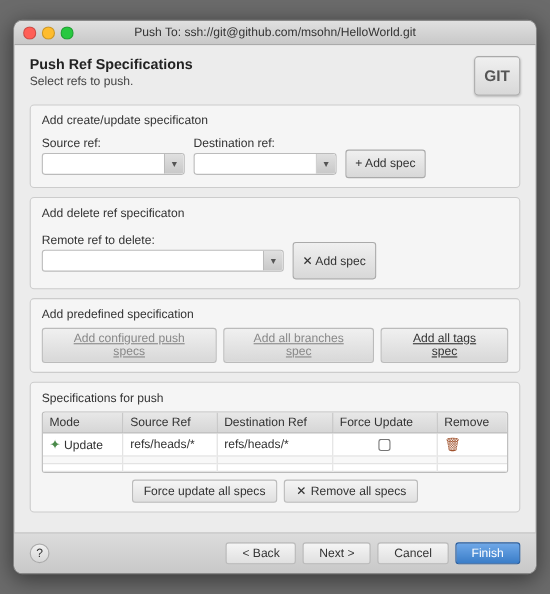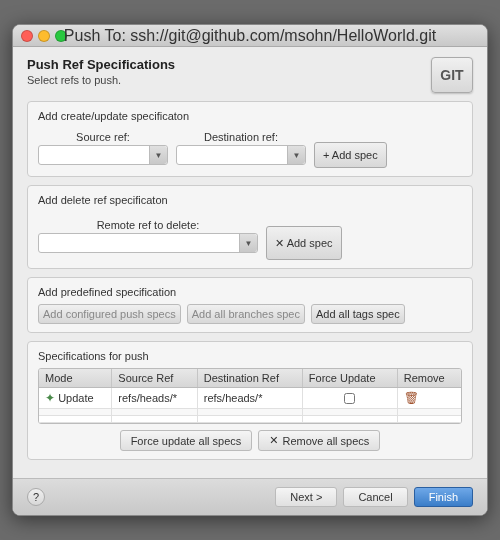--- a/index.html
+++ b/index.html
@@ -40,21 +40,21 @@
       border-radius: 50%;
       border: 1px solid rgba(0,0,0,0.2);
     }
     .traffic-light.close { background: #ff5f57; }
     .traffic-light.minimize { background: #febc2e; }
     .traffic-light.maximize { background: #28c840; }
     .titlebar-title {
       position: absolute;
       left: 50%;
       transform: translateX(-50%);
-      font-size: 16px;
+      font-size: 11px;
       color: #333;
       white-space: nowrap;
     }
     .content {
       padding: 10px 14px 10px 14px;
       border-radius: 13px;
     }
     .header-row {
       display: flex;
       justify-content: space-between;
@@ -100,21 +100,20 @@
     }
     .field-row {
       display: flex;
       align-items: center;
       gap: 8px;
     }
     .field-group {
       display: flex;
       flex-direction: column;
       gap: 2px;
-      align-items: center;
     }
     .field-label {
       font-size: 11px;
       color: #333;
     }
     .combo-box {
       display: flex;
       align-items: center;
       background: white;
       border: 1px solid #bbb;
@@ -175,24 +174,25 @@
       height: 34px;
     }
     .predefined-row {
       display: flex;
       gap: 6px;
     }
     .pred-btn {
       background: linear-gradient(to bottom, #f0f0f0, #d8d8d8);
       border: 1px solid #bbb;
       border-radius: 3px;
-      padding: 3px 4px;
+      padding: 3px 20px;
       font-size: 11px;
       cursor: pointer;
       color: #888;
+      text-decoration: underline;
     }
     .pred-btn.active {
       color: #333;
     }
     .specs-table {
       width: 100%;
       border-collapse: collapse;
       font-size: 11px;
     }
     .specs-table thead tr {
@@ -430,18 +430,19 @@
           <span>✕</span>
           <span>Remove all specs</span>
         </button>
       </div>
     </div>
   </div>
 
   <div class="footer">
     <button class="help-btn">?</button>
     <div class="footer-nav">
+      <button class="nav-btn">&lt; Back</button>
       <button class="nav-btn">Next &gt;</button>
       <button class="nav-btn">Cancel</button>
       <button class="nav-btn primary">Finish</button>
     </div>
   </div>
 </div>
 
 </body></html>

